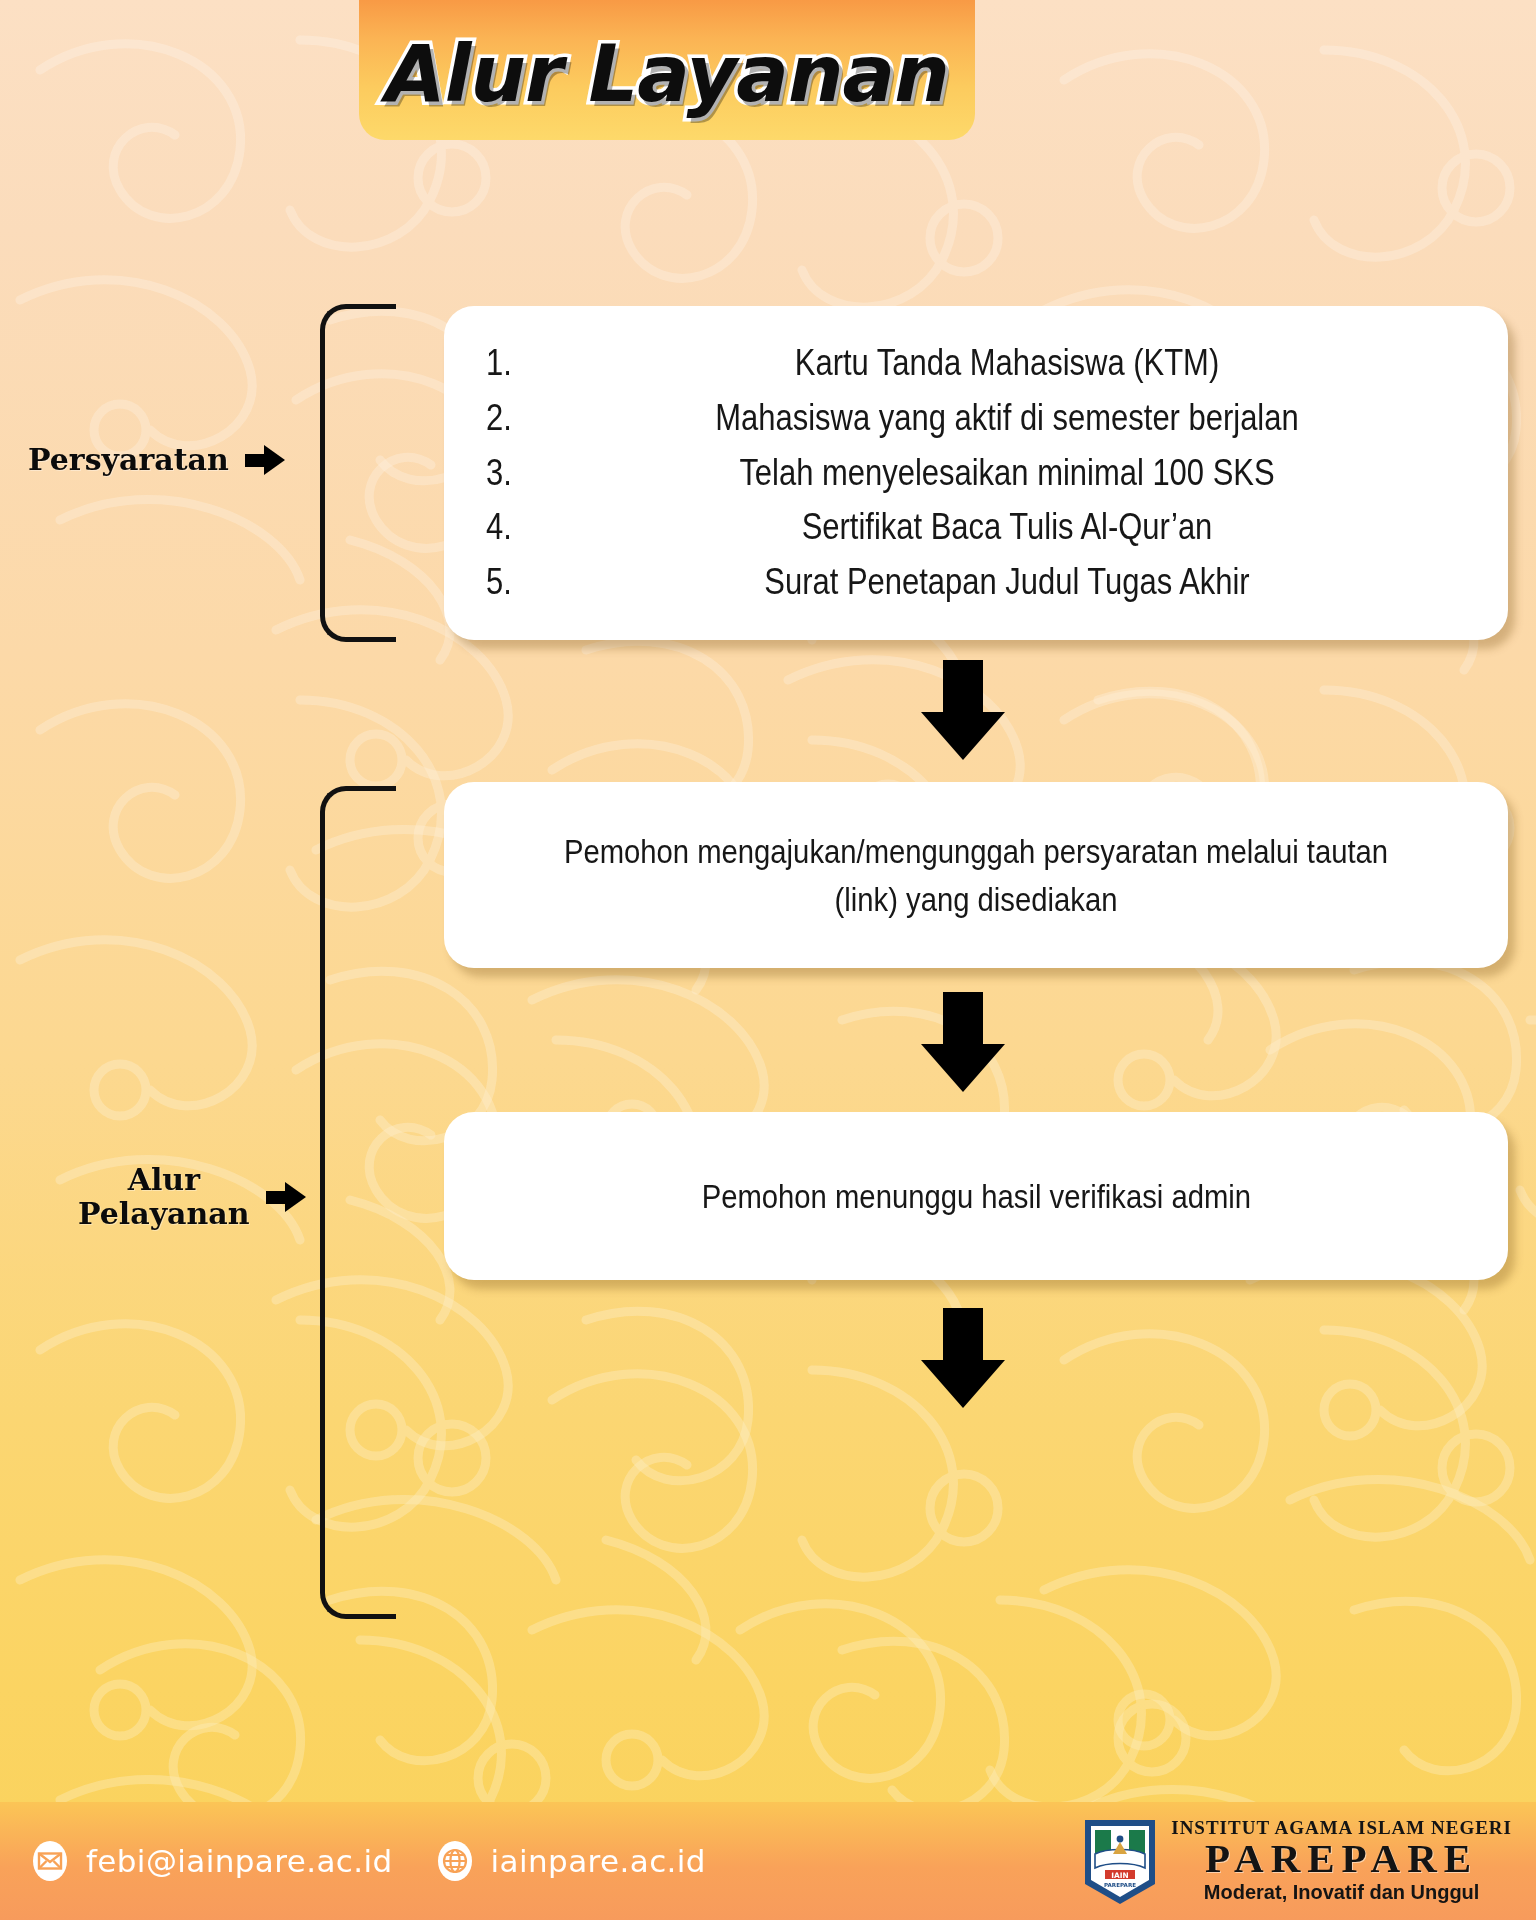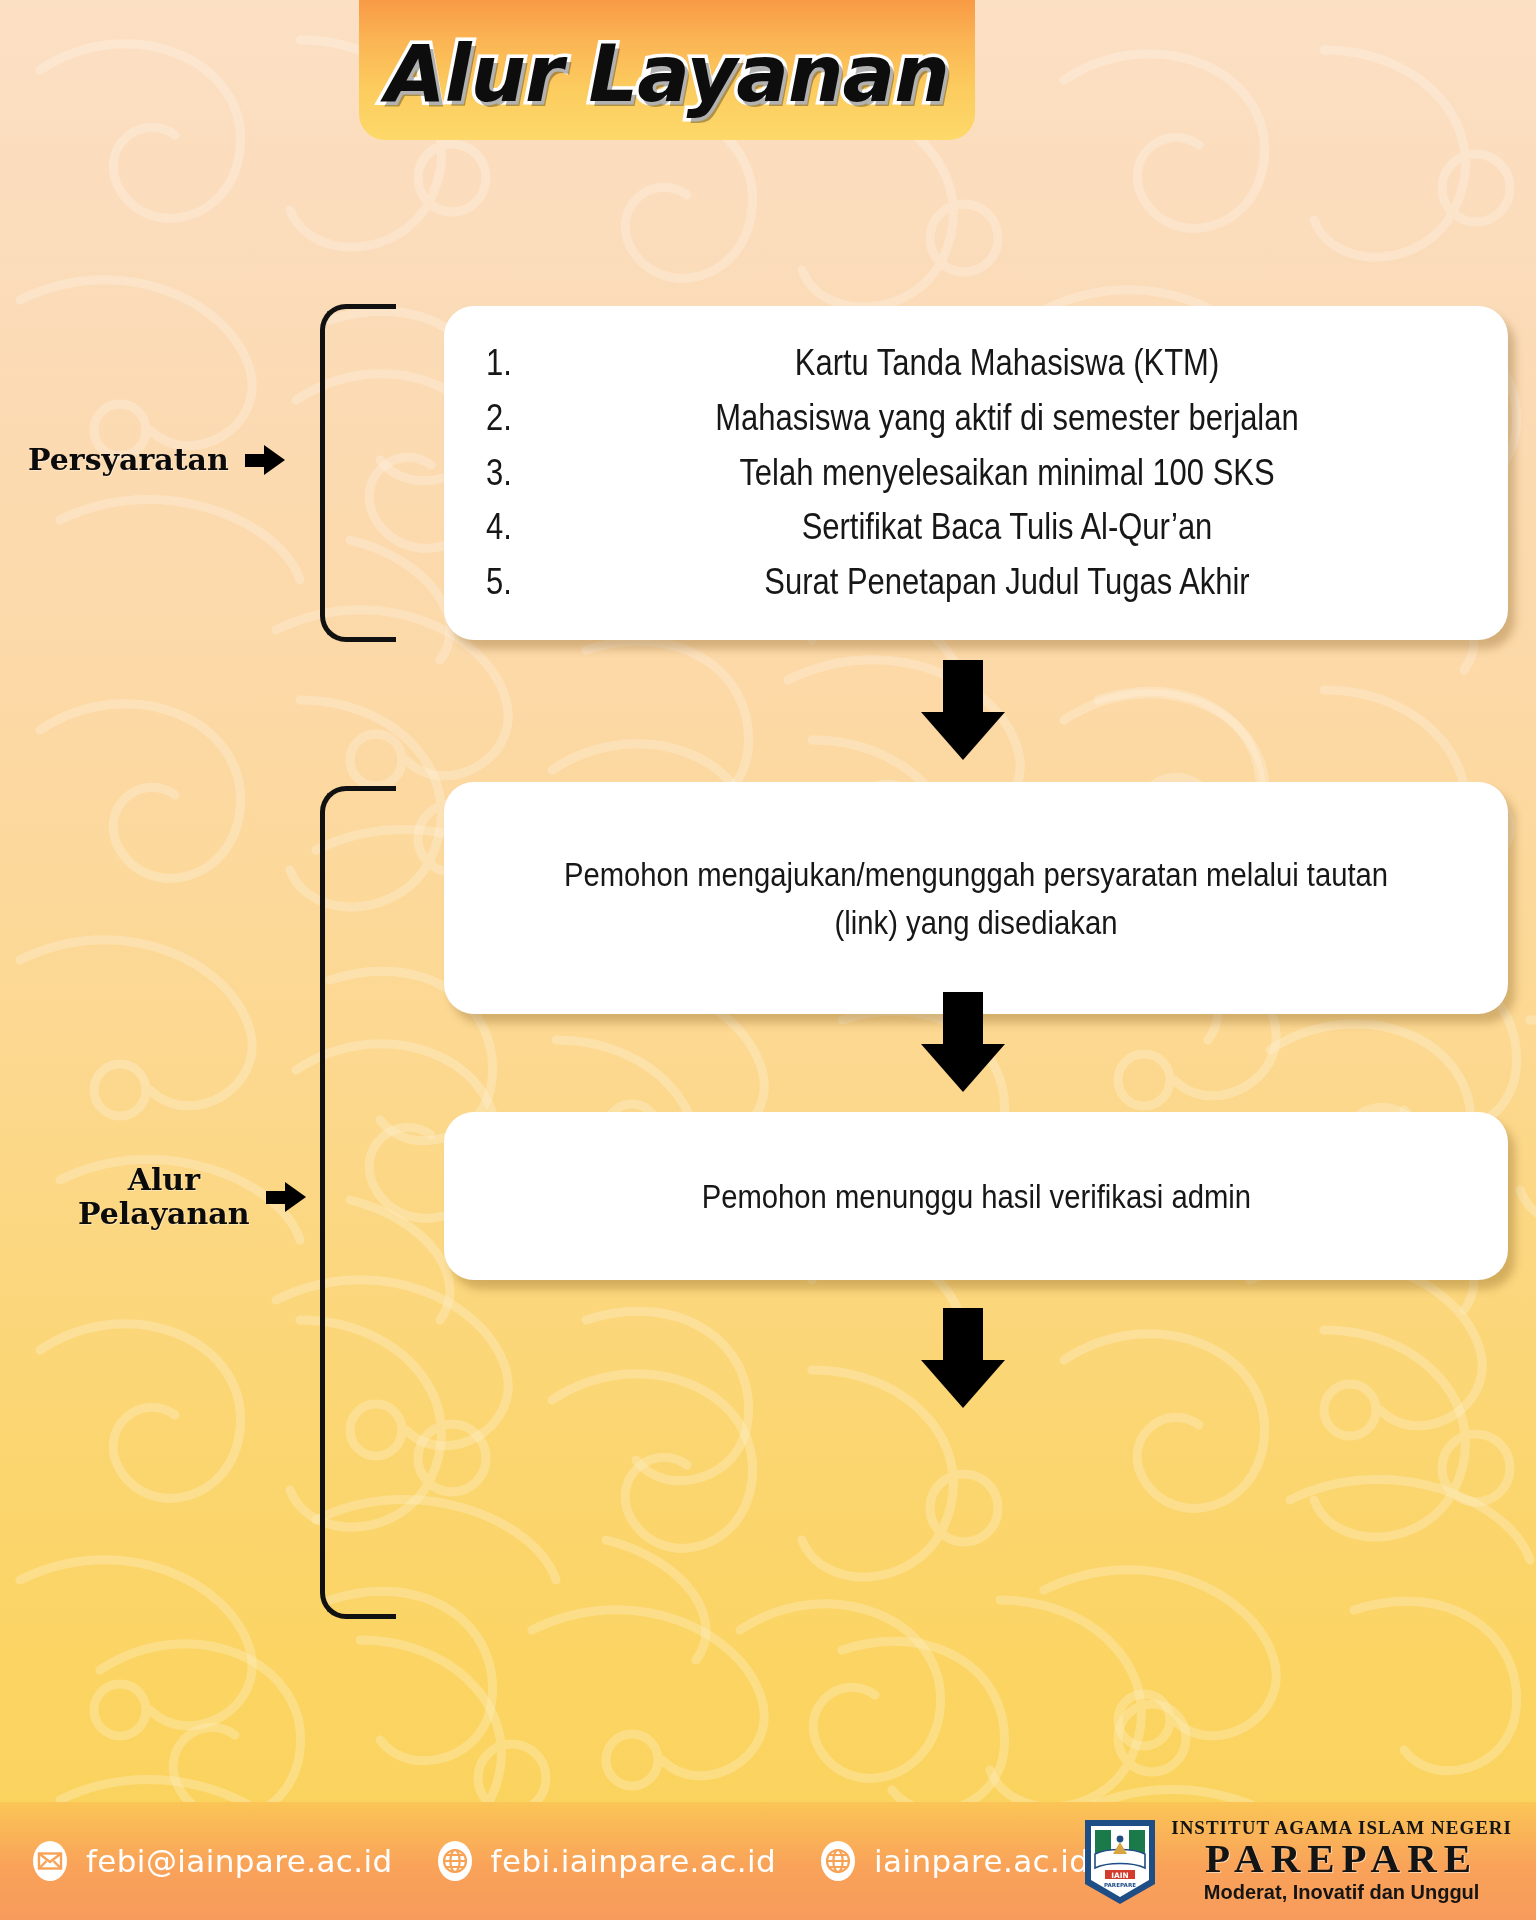--- a/index.html
+++ b/index.html
@@ -115,21 +115,21 @@
   .req-row {
     display:flex; align-items:baseline;
     font-family:"Liberation Sans Narrow","Liberation Sans", sans-serif;
     font-size:36px;
     line-height:1.52;
     color:#171717;
   }
   .req-num { width:60px; flex:0 0 60px; text-align:left; transform:scaleX(.86); transform-origin:left; }
   .req-txt { flex:1; text-align:center; transform:scaleX(.86); }
 
-  #box-step1 { left:444px; top:782px; width:1064px; height:232px; }
+  #box-step1 { left:444px; top:782px; width:1064px; height:186px; }
   #box-step2 { left:444px; top:1112px; width:1064px; height:168px; }
   #box-step3 { left:444px; top:1435px; width:1064px; height:184px; }
 
   
   .arrow-down { position:absolute; width:84px; height:100px; }
   .arrow-down .shaft {
     position:absolute; left:22px; top:0; width:40px; height:56px; background:#000;
   }
   .arrow-down .head {
     position:absolute; left:0; top:52px; width:0; height:0;
@@ -298,31 +298,20 @@
         <svg width="44" height="44" viewBox="0 0 44 44">
           <ellipse cx="22" cy="22" rx="17" ry="20" fill="#ffffff"></ellipse>
           <rect x="11" y="14.5" width="22" height="15" fill="none" stroke="#F8A256" stroke-width="2.4"></rect>
           <path d="M11,14.5 L22,23 L33,14.5" fill="none" stroke="#F8A256" stroke-width="2.4"></path>
           <path d="M11,29.5 L18.5,22 M33,29.5 L25.5,22" fill="none" stroke="#F8A256" stroke-width="2.4"></path>
         </svg>
       </span>
       <span>febi@iainpare.ac.id</span>
     </div>
 
-    <div class="contact" id="c-web1">
-      <span class="ic">
-        <svg width="44" height="44" viewBox="0 0 44 44">
-          <ellipse cx="22" cy="22" rx="17" ry="20" fill="#ffffff"></ellipse>
-          <circle cx="22" cy="22" r="11" fill="none" stroke="#F8A256" stroke-width="2.2"></circle>
-          <ellipse cx="22" cy="22" rx="4.6" ry="11" fill="none" stroke="#F8A256" stroke-width="2.2"></ellipse>
-          <path d="M11,22 H33 M13,16 H31 M13,28 H31" stroke="#F8A256" stroke-width="2.2" fill="none"></path>
-        </svg>
-      </span>
-      <span>febi.iainpare.ac.id</span>
-    </div>
 
     <div class="contact" id="c-web2">
       <span class="ic">
         <svg width="44" height="44" viewBox="0 0 44 44">
           <ellipse cx="22" cy="22" rx="17" ry="20" fill="#ffffff"></ellipse>
           <circle cx="22" cy="22" r="11" fill="none" stroke="#F8A256" stroke-width="2.2"></circle>
           <ellipse cx="22" cy="22" rx="4.6" ry="11" fill="none" stroke="#F8A256" stroke-width="2.2"></ellipse>
           <path d="M11,22 H33 M13,16 H31 M13,28 H31" stroke="#F8A256" stroke-width="2.2" fill="none"></path>
         </svg>
       </span>

